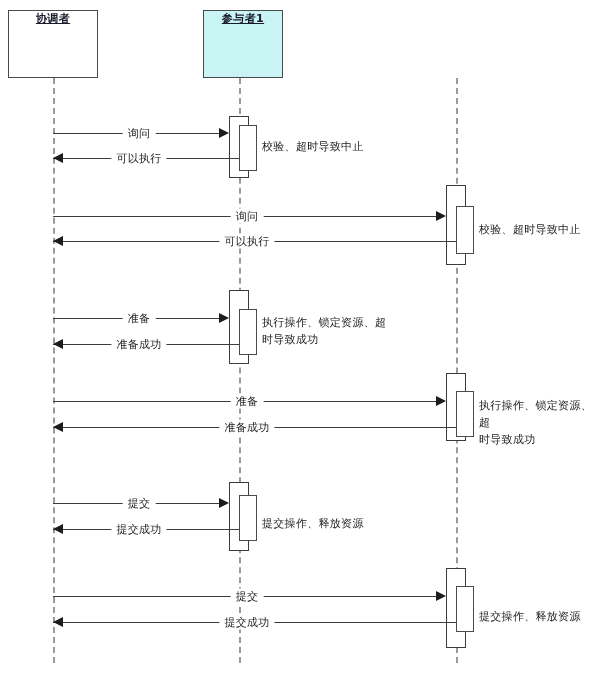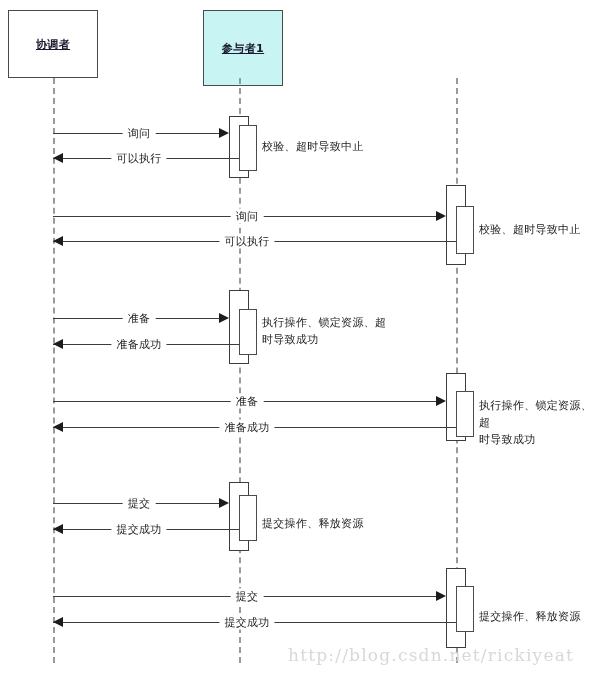--- a/index.html
+++ b/index.html
@@ -17,21 +17,21 @@
     background: #ffffff;
     overflow: hidden;
   }
 
   
   .participant-box {
     position: absolute;
     box-sizing: border-box;
     border: 1px solid #4a4a4a;
     display: flex;
-    align-items: center;
+    align-items: flex-start;
     justify-content: center;
   }
   .participant-label {
     font-size: 11px;
     color: #1a1a2e;
     text-decoration: underline;
     letter-spacing: 0.4px;
     font-weight: 600;
     white-space: nowrap;
   }
@@ -107,21 +107,21 @@
 </style>
 </head>
 <body>
 
 <div id="diagram">
 
   <div class="participant-box" style="left:8px; top:10px; width:90px; height:68px; background:#ffffff;">
     <span class="participant-label">协调者</span>
   </div>
 
-  <div class="participant-box" style="left:203px; top:10px; width:80px; height:76px; background:#c8f5f3;">
+  <div class="participant-box" style="left:203px; top:10px; width:80px; height:68px; background:#c8f5f3;">
     <span class="participant-label">参与者1</span>
   </div>
 
 
   <div class="lifeline" style="left:53px; top:78px; height:585px;"></div>
   <div class="lifeline" style="left:239px; top:78px; height:585px;"></div>
   <div class="lifeline" style="left:456px; top:78px; height:585px;"></div>
 
   <div class="activation" style="left:229px; top:116px; width:20px; height:62px;"></div>
   <div class="activation inner" style="left:239px; top:125px; width:18px; height:46px;"></div>
@@ -178,15 +178,14 @@
   <div class="activation" style="left:446px; top:568px; width:20px; height:80px;"></div>
   <div class="activation inner" style="left:456px; top:586px; width:18px; height:46px;"></div>
   <div class="msg-line" style="left:53px; top:596px; width:389px;"></div>
   <div class="msg-arrow right" style="left:436px; top:591px;"></div>
   <div class="msg-label" style="left:247px; top:596px;">提交</div>
   <div class="msg-line" style="left:53px; top:622px; width:403px;"></div>
   <div class="msg-arrow left" style="left:53px; top:617px;"></div>
   <div class="msg-label" style="left:247px; top:622px;">提交成功</div>
   <div class="note" style="left:479px; top:608px;">提交操作、释放资源</div>
 
-  <div class="watermark" style="left:288px; top:645px;">http://blog.csdn.net/rickiyeat</div>
 
 </div>
 
 </body></html>

